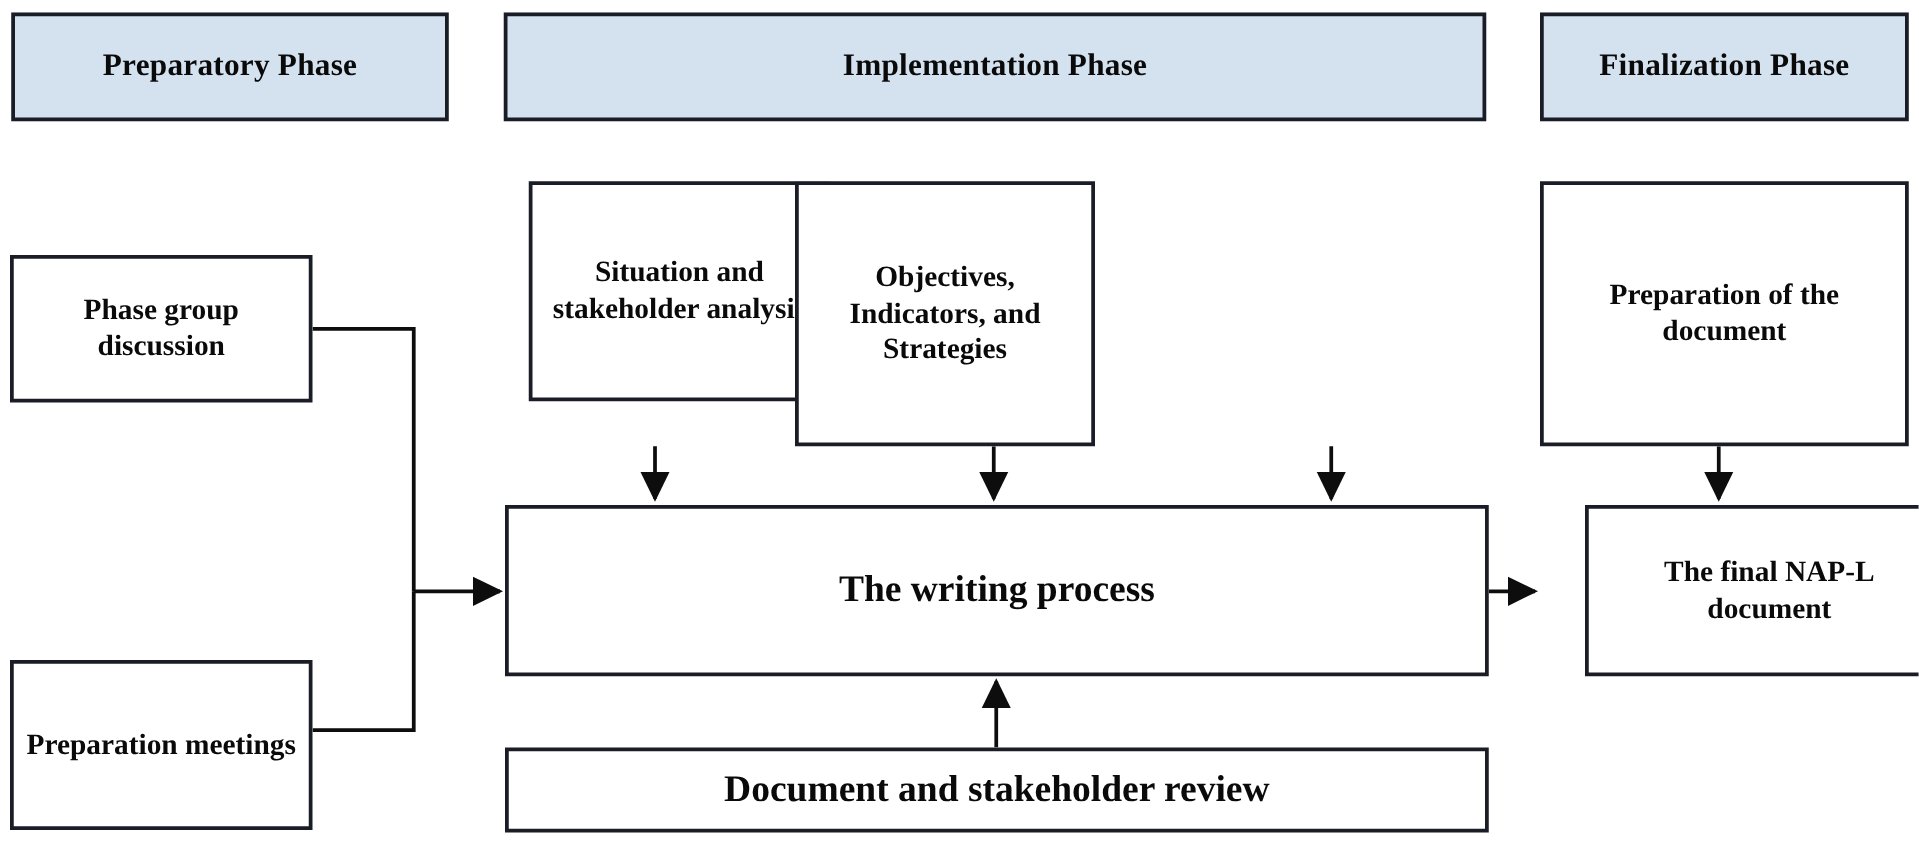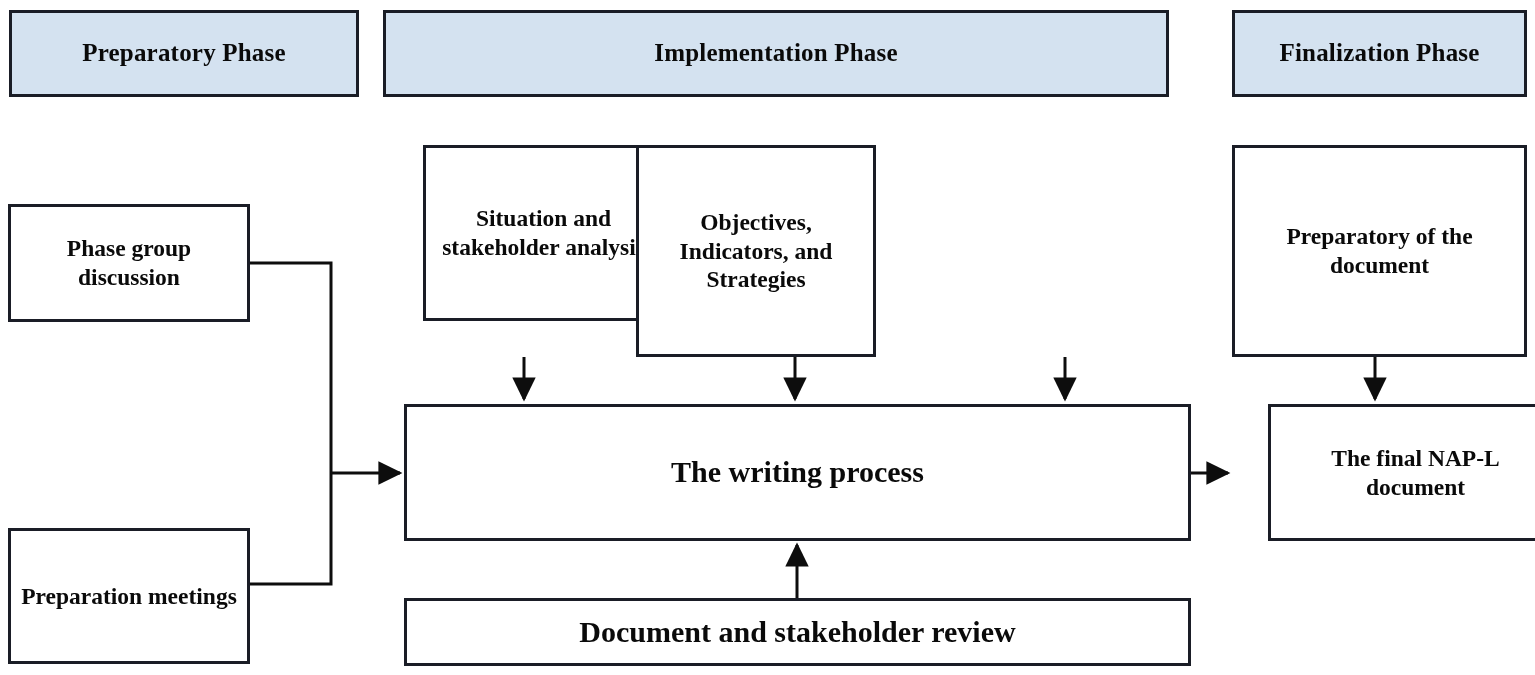--- a/index.html
+++ b/index.html
@@ -82,21 +82,21 @@
 
     <path class="ln" d="M1191,473 L1228,473" marker-end="url(#ah)"></path>
 
     <path class="ln" d="M1375,357 L1375,399" marker-end="url(#ah)"></path>
   </svg>
 
   <div class="node phase-header" style="left:9px; top:10px; width:350px; height:87px;">
     <span>Preparatory Phase</span>
   </div>
 
-  <div class="node phase-header" style="left:383px; top:10px; width:786px; height:87px;">
+  <div class="node phase-header" style="left:403px; top:10px; width:786px; height:87px;">
     <span>Implementation Phase</span>
   </div>
 
   <div class="node phase-header" style="left:1232px; top:10px; width:295px; height:87px;">
     <span>Finalization Phase</span>
   </div>
 
   <div class="node proc-box" style="left:8px; top:204px; width:242px; height:118px;">
     <span>Phase group discussion</span>
   </div>
@@ -108,21 +108,21 @@
   <div class="node proc-box" style="left:404px; top:145px; width:241px; height:176px;margin-left:19px;">
     <span>Situation and stakeholder analysis</span>
   </div>
 
   <div class="node proc-box" style="left:636px; top:145px; width:240px; height:212px;">
     <span>Objectives, Indicators, and Strategies</span>
   </div>
 
 
   <div class="node proc-box" style="left:1232px; top:145px; width:295px; height:212px;">
-    <span>Preparatory of the document</span>
+    <span>Preparation of the document</span>
   </div>
 
   <div class="node proc-box" style="left:1232px; top:404px; width:295px; height:137px;margin-left:36px;">
     <span>The final NAP-L document</span>
   </div>
 
   <div class="node wide-box" style="left:404px; top:404px; width:787px; height:137px;">
     <span>The writing process</span>
   </div>
 

